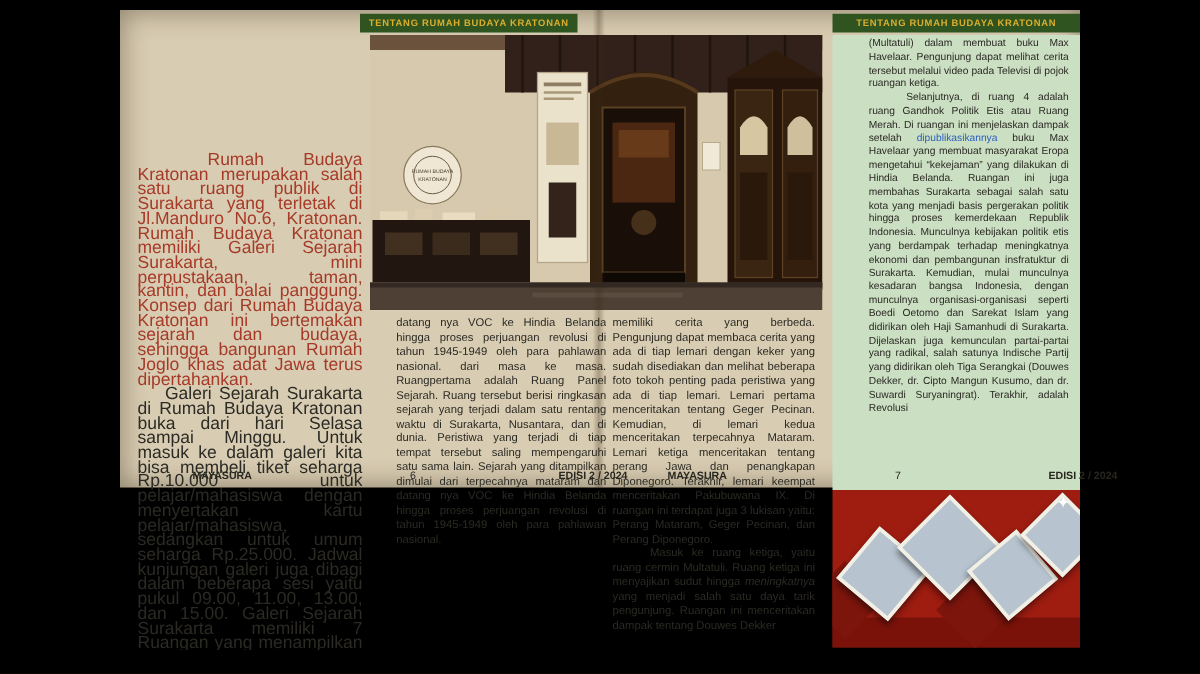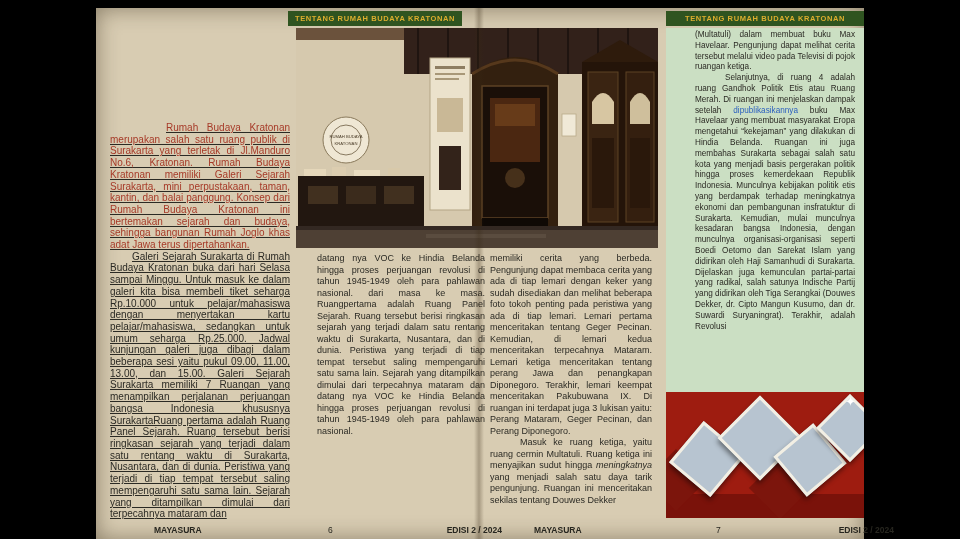--- a/index.html
+++ b/index.html
@@ -1,21 +1,21 @@
 <!DOCTYPE html>
 <html><head>
 <meta charset="utf-8">
 <style>
   html,body { margin:0; padding:0; background:#000; }
   .stage {
     position:relative; width:960px; height:539px; background:#000;
     overflow:hidden; font-family:"Liberation Sans", sans-serif;
   }
   .spread {
-    position:absolute; left:96px; top:8px; width:768px; height:532px;
+    position:absolute; left:96px; top:8px; width:768px; height:382px;
     background:#d8ccb2;
     box-shadow: inset 0 0 22px rgba(40,28,10,0.45);
   }
   .gutter {
     position:absolute; left:378px; top:0; width:10px; height:100%;
     background:linear-gradient(90deg, rgba(0,0,0,0) 0%, rgba(55,40,20,0.30) 50%, rgba(0,0,0,0) 100%);
     z-index:6; pointer-events:none;
   }
   .header-bar {
     position:absolute; top:3px; height:15px; background:#2f5420;
@@ -31,21 +31,21 @@
     font-family:"Liberation Serif", serif; color:#97261a;
     font-size:27px; line-height:34px; white-space:nowrap;
   }
 
   .photo { position:absolute; left:200px; top:20px; width:362px; height:220px; z-index:3; }
 
   .col {
     position:absolute; text-align:justify; color:#2b2a24; z-index:2; overflow:hidden;
   }
   .col p { margin:0; }
-  #col-l1 { left:14px;  top:114px; width:180px; height:398px; font-size:10px;   line-height:11.7px;text-decoration:underline; }
+  #col-l1 { left:14px;  top:114px; width:180px; height:398px; font-size:14px;   line-height:11.7px; }
   #col-l2 { left:221px; top:245px; width:168px; height:266px; font-size:9px;   line-height:11.5px; }
   #col-r1 { left:394px; top:245px; width:162px; height:266px; font-size:9px;   line-height:11.5px; }
   #col-r2 { left:572px; top:22px;  width:160px; height:368px; font-size:8.2px; line-height:10.8px; z-index:2;margin-left:27px; }
 
   .intro-red { color:#a63a28; }
   .indent-lg { text-indent:56px; }
   .indent    { text-indent:22px; }
   .indent-30 { text-indent:30px; }
   .hl-blue   { color:#2b5fbf; }
   .ital      { font-style:italic; }
@@ -185,21 +185,21 @@
       <p class="intro-red indent-lg">Rumah Budaya Kratonan merupakan salah satu ruang publik di Surakarta yang terletak di Jl.Manduro No.6, Kratonan. Rumah Budaya Kratonan memiliki Galeri Sejarah Surakarta, mini perpustakaan, taman, kantin, dan balai panggung. Konsep dari Rumah Budaya Kratonan ini bertemakan sejarah dan budaya, sehingga bangunan Rumah Joglo khas adat Jawa terus dipertahankan.</p>
       <p class="indent">Galeri Sejarah Surakarta di Rumah Budaya Kratonan buka dari hari Selasa sampai Minggu. Untuk masuk ke dalam galeri kita bisa membeli tiket seharga Rp.10.000 untuk pelajar/mahasiswa dengan menyertakan kartu pelajar/mahasiswa, sedangkan untuk umum seharga Rp.25.000. Jadwal kunjungan galeri juga dibagi dalam beberapa sesi yaitu pukul 09.00, 11.00, 13.00, dan 15.00. Galeri Sejarah Surakarta memiliki 7 Ruangan yang menampilkan perjalanan perjuangan bangsa Indonesia khususnya SurakartaRuang pertama adalah Ruang Panel Sejarah. Ruang tersebut berisi ringkasan sejarah yang terjadi dalam satu rentang waktu di Surakarta, Nusantara, dan di dunia. Peristiwa yang terjadi di tiap tempat tersebut saling mempengaruhi satu sama lain. Sejarah yang ditampilkan dimulai dari terpecahnya mataram dan</p>
     </div>
 
     <div class="col" id="col-l2">
       <p>datang nya VOC ke Hindia Belanda hingga proses perjuangan revolusi di tahun 1945-1949 oleh para pahlawan nasional. dari masa ke masa. Ruangpertama adalah Ruang Panel Sejarah. Ruang tersebut berisi ringkasan sejarah yang terjadi dalam satu rentang waktu di Surakarta, Nusantara, dan di dunia. Peristiwa yang terjadi di tiap tempat tersebut saling mempengaruhi satu sama lain. Sejarah yang ditampilkan dimulai dari terpecahnya mataram dan datang nya VOC ke Hindia Belanda hingga proses perjuangan revolusi di tahun 1945-1949 oleh para pahlawan nasional.</p>
     </div>
 
     <div class="col" id="col-r1">
       <p>memiliki cerita yang berbeda. Pengunjung dapat membaca cerita yang ada di tiap lemari dengan keker yang sudah disediakan dan melihat beberapa foto tokoh penting pada peristiwa yang ada di tiap lemari. Lemari pertama menceritakan tentang Geger Pecinan. Kemudian, di lemari kedua menceritakan terpecahnya Mataram. Lemari ketiga menceritakan tentang perang Jawa dan penangkapan Diponegoro. Terakhir, lemari keempat menceritakan Pakubuwana IX. Di ruangan ini terdapat juga 3 lukisan yaitu: Perang Mataram, Geger Pecinan, dan Perang Diponegoro.</p>
-      <p class="indent-30"><span>Masuk ke ruang ketiga, yaitu ruang cermin Multatuli. Ruang ketiga ini menyajikan sudut hingga </span><span class="ital">meningkatnya</span><span> yang menjadi salah satu daya tarik pengunjung. Ruangan ini menceritakan sekilas tentang Douwes Dekker</span></p>
+      <p class="indent-30"><span>Masuk ke ruang ketiga, yaitu ruang cermin Multatuli. Ruang ketiga ini menyajikan sudut hingga </span><span class="ital">meningkatnya</span><span> yang menjadi salah satu daya tarik pengunjung. Ruangan ini menceritakan dampak tentang Douwes Dekker</span></p>
     </div>
 
     <div class="col" id="col-r2">
       <p>(Multatuli) dalam membuat buku Max Havelaar. Pengunjung dapat melihat cerita tersebut melalui video pada Televisi di pojok ruangan ketiga.</p>
       <p class="indent-30"><span>Selanjutnya, di ruang 4 adalah ruang Gandhok Politik Etis atau Ruang Merah. Di ruangan ini menjelaskan dampak setelah </span><span class="hl-blue">dipublikasikannya</span><span> buku Max Havelaar yang membuat masyarakat Eropa mengetahui “kekejaman” yang dilakukan di Hindia Belanda. Ruangan ini juga membahas Surakarta sebagai salah satu kota yang menjadi basis pergerakan politik hingga proses kemerdekaan Republik Indonesia. Munculnya kebijakan politik etis yang berdampak terhadap meningkatnya ekonomi dan pembangunan insfratuktur di Surakarta. Kemudian, mulai munculnya kesadaran bangsa Indonesia, dengan munculnya organisasi-organisasi seperti Boedi Oetomo dan Sarekat Islam yang didirikan oleh Haji Samanhudi di Surakarta. Dijelaskan juga kemunculan partai-partai yang radikal, salah satunya Indische Partij yang didirikan oleh Tiga Serangkai (Douwes Dekker, dr. Cipto Mangun Kusumo, dan dr. Suwardi Suryaningrat). Terakhir, adalah Revolusi</span></p>
     </div>
 
     <span class="footer-item bold" style="left:14px;">MAYASURA</span>
     <span class="footer-item" style="left:188px;">6</span>
     <span class="footer-item bold" style="left:300px; width:62px; text-align:right;">EDISI 2 / 2024</span>

